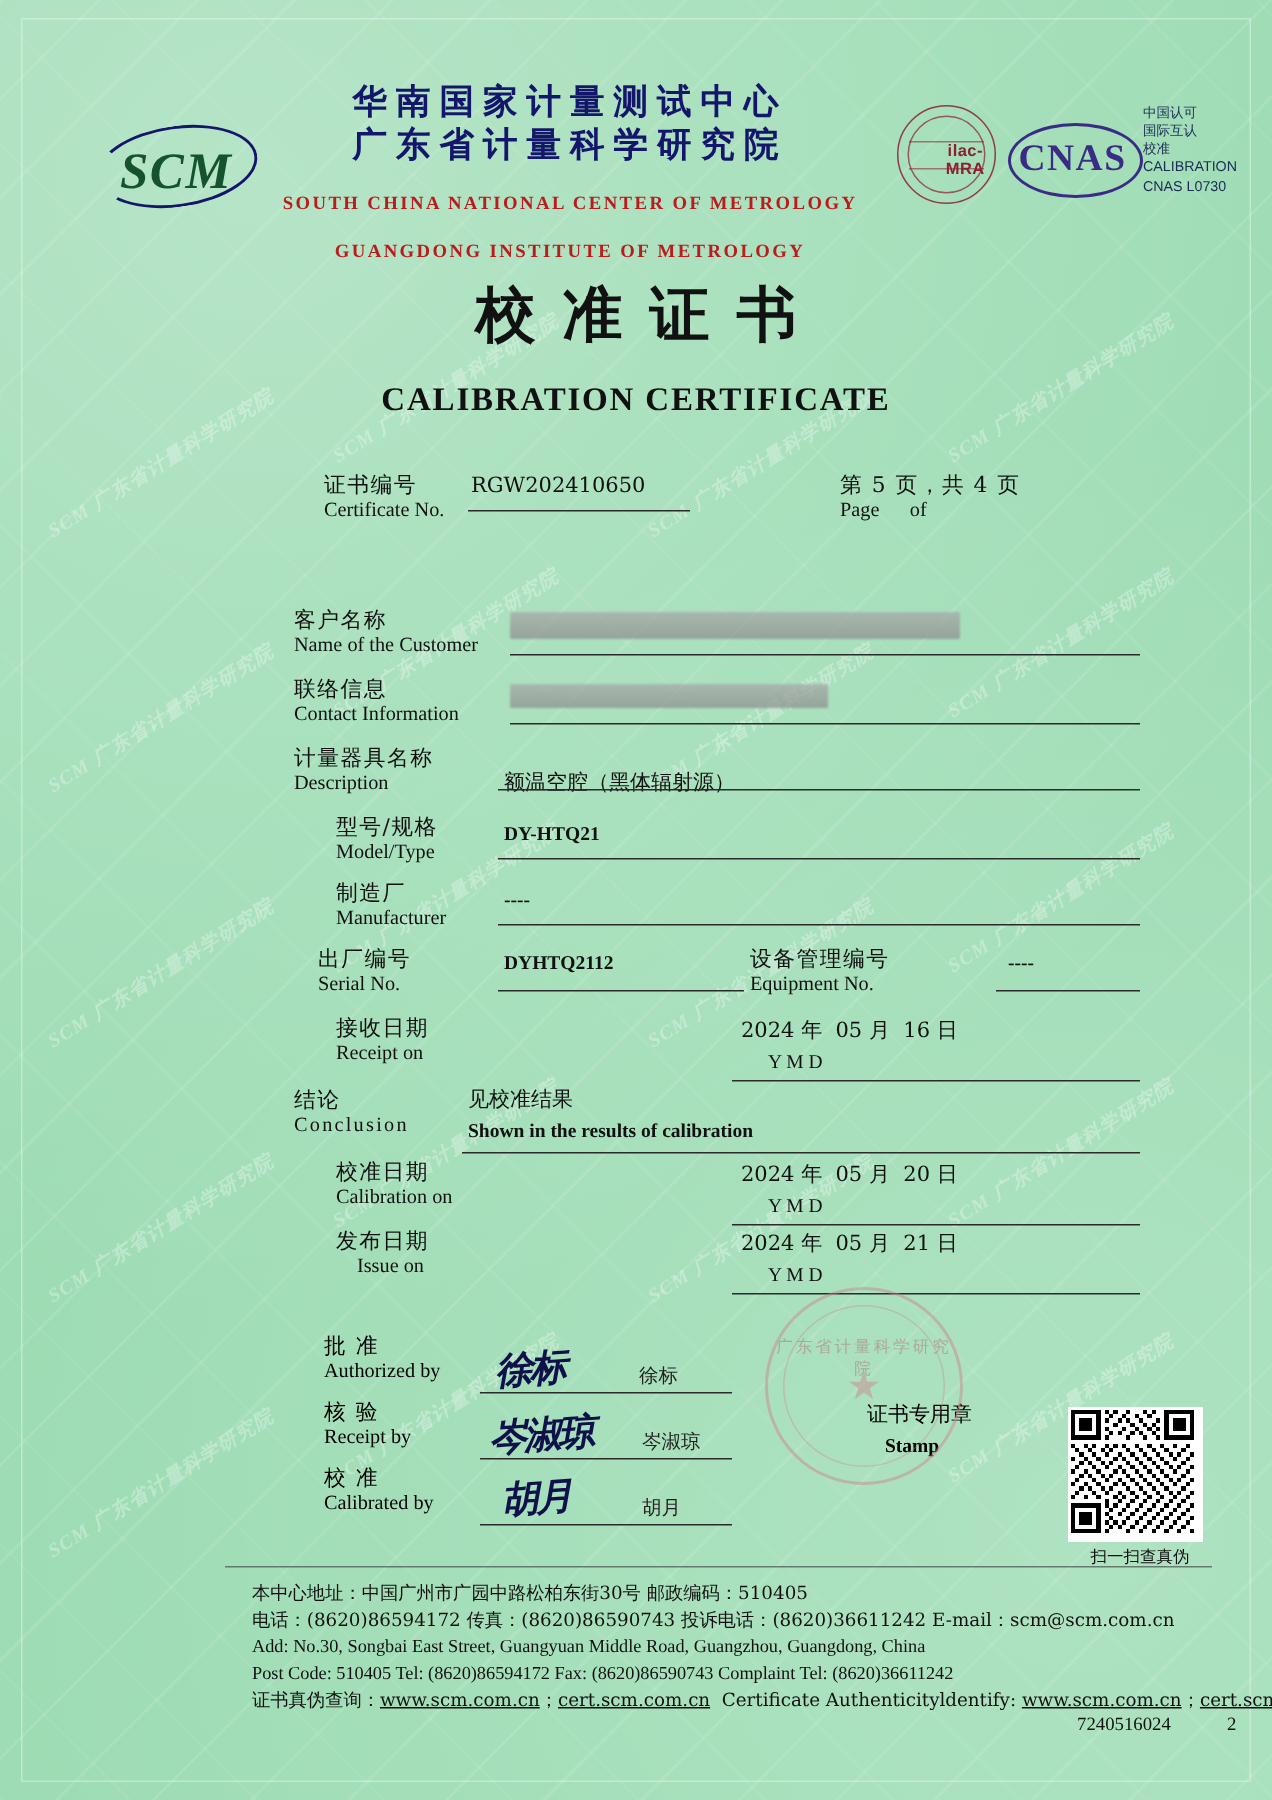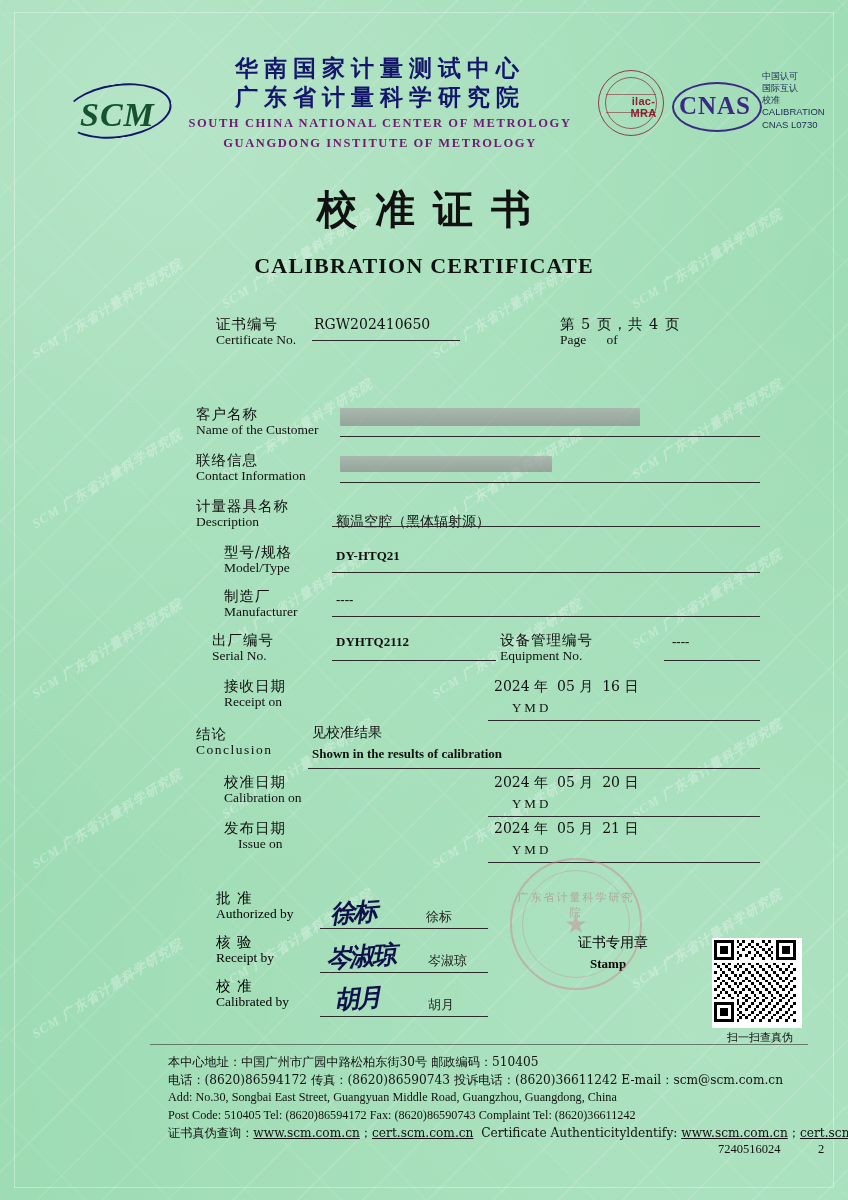--- a/index.html
+++ b/index.html
@@ -98,22 +98,22 @@
     letter-spacing: 6px;
     line-height: 1.25;
     color: #14166b;
   }
   #title-block .en1, #title-block .en2 {
     font-family: "Liberation Serif", serif;
     font-weight: bold;
     font-size: 12.5px;
     letter-spacing: 1.6px;
     line-height: 1.5;
-    margin-top: 2px;
-    color: #701a75;
+    margin-top: 14px;
+    color: #b91c1c;
   }
   #ilac-seal {
     position: absolute;
     left: 598px; top: 22px;
     width: 66px; height: 66px;
   }
   #ilac-seal .ring-outer {
     position: absolute; inset: 0;
     border: 1.5px solid #8b2030;
     border-radius: 50%;

